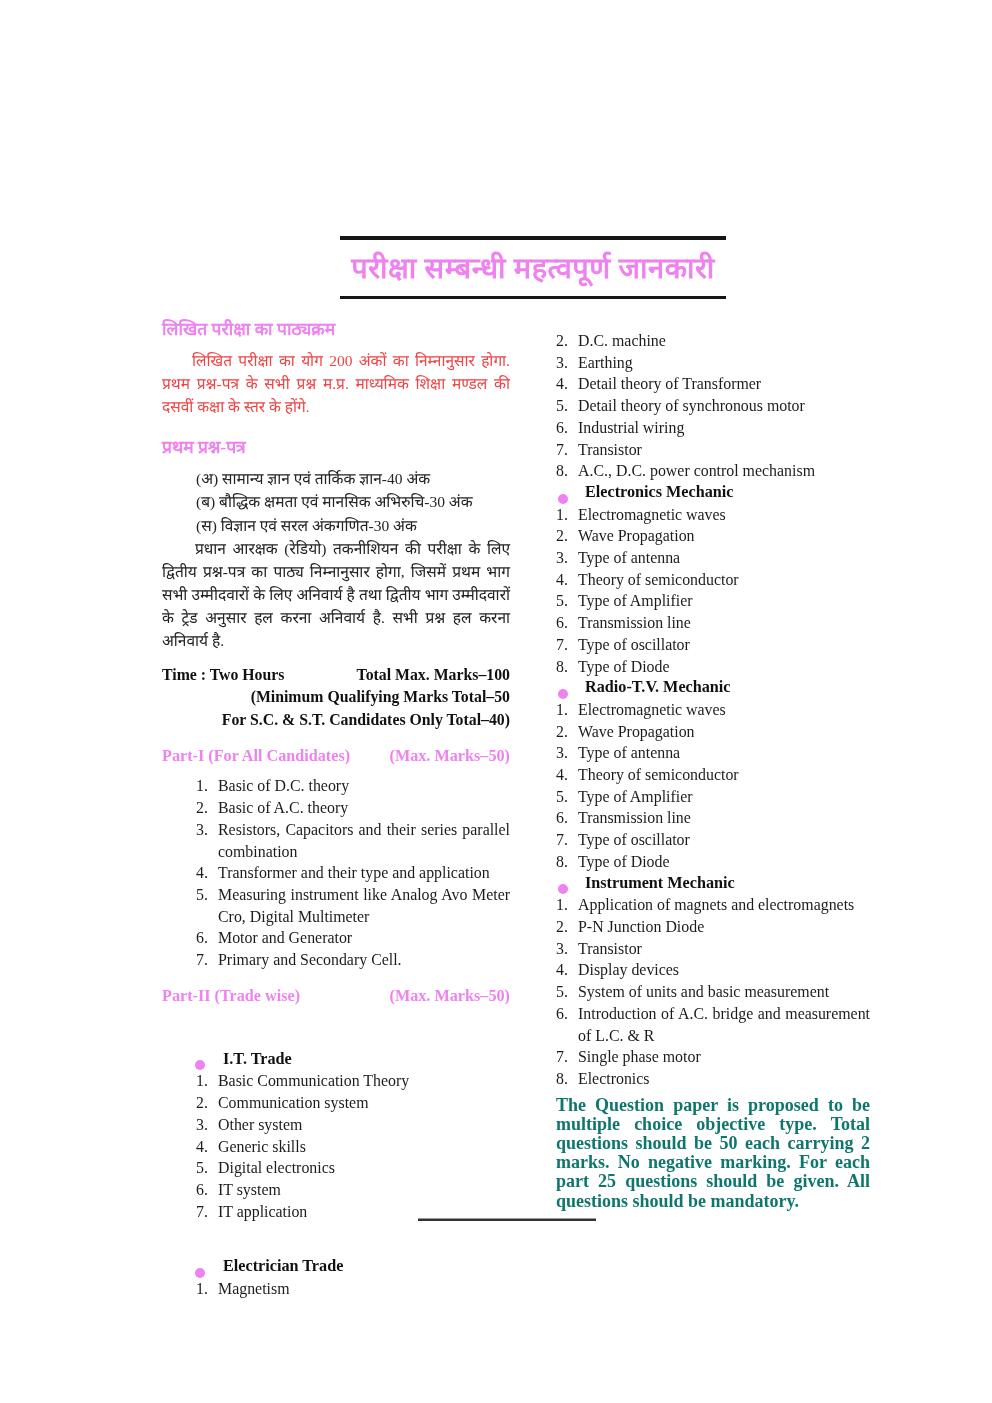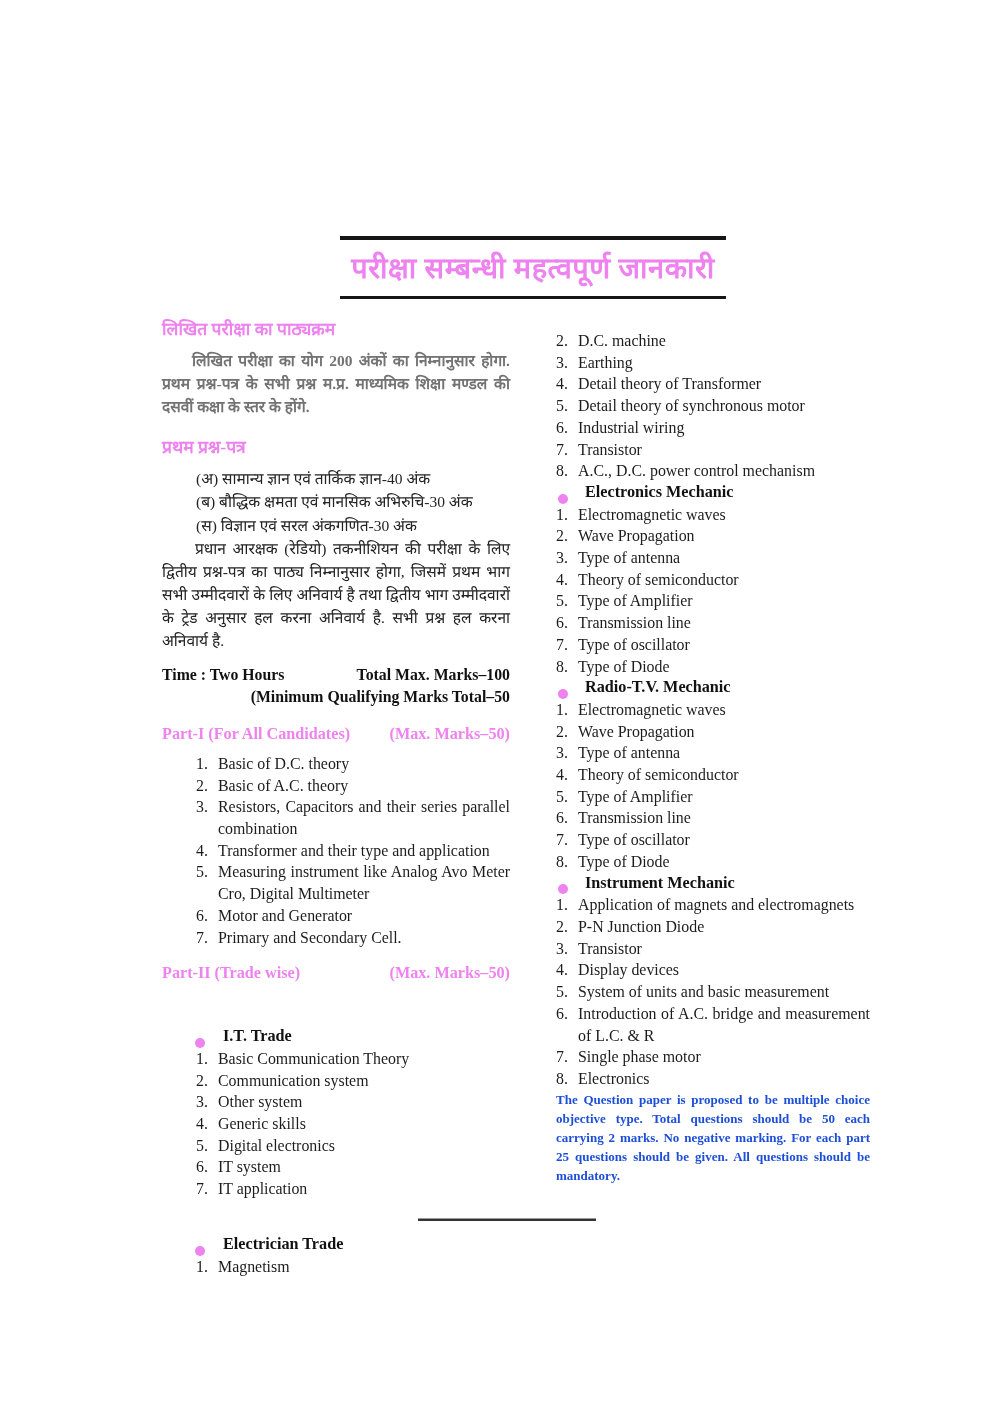--- a/index.html
+++ b/index.html
@@ -18,21 +18,21 @@
     margin:0;font-size:29px;font-weight:600;color:#ee82ee;
     letter-spacing:.5px;white-space:nowrap;
   }
   
   .col-left{position:absolute;left:162px;top:316px;width:348px;}
   .col-right{position:absolute;left:556px;top:330px;width:314px;}
   
   .hhead{color:#ee82ee;font-size:17.5px;font-weight:bold;margin:0 0 9px;}
   .hhead.second{margin-top:16px;}
   .hpara{font-size:15.5px;line-height:23px;text-align:justify;
-         text-indent:30px;margin:0 0 10px;color:#737373;font-weight:bold;}
+         text-indent:30px;margin:0 0 10px;color:#ef4444;}
   .hsub{margin:0 0 0 34px;font-size:15.5px;line-height:23.3px;color:#222;}
   .hnote{font-size:15.5px;line-height:23px;text-align:justify;
          text-indent:33px;margin:0 0 12px;color:#222;}
   
   .time{font-weight:bold;font-size:15.8px;line-height:22.5px;color:#111;margin:8px 0 0;}
   .time .l1{display:flex;justify-content:space-between;}
   .time .r{text-align:right;}
   
   .part-head{display:flex;justify-content:space-between;color:#ee82ee;
              font-weight:bold;font-size:16.2px;margin:16px 0 9px;}
@@ -45,22 +45,22 @@
   
   .bullet-head{display:flex;align-items:flex-end;font-weight:bold;
                font-size:16.2px;color:#111;line-height:21.7px;}
   .bullet-head .dot{width:10px;height:10px;border-radius:50%;
                     background:#ee82ee;flex:0 0 10px;}
   .col-left .bullet-head .dot{margin-left:33px;}
   .col-left .bullet-head .bt{margin-left:18px;margin-top:34px;}
   .col-right .bullet-head .dot{margin-left:2px;}
   .col-right .bullet-head .bt{margin-left:17px;}
   
-  .closing{font-weight:bold;font-size:13px;line-height:19.2px;
-           text-align:justify;margin:0 0 0;color:#1d4ed8;}
+  .closing{font-weight:bold;font-size:18px;line-height:19.2px;
+           text-align:justify;margin:6px 0 0;color:#0f766e;}
   
   .bottom-rule{position:absolute;left:418px;top:1218px;width:178px;
                height:2px;background:#333;border-top:1px solid #999;}
 </style>
 </head>
 <body>
 
 <div class="page">
 
   <div class="banner">
@@ -77,20 +77,21 @@
     <div class="hsub">(ब) बौद्धिक क्षमता एवं मानसिक अभिरुचि-30 अंक</div>
     <div class="hsub">(स) विज्ञान एवं सरल अंकगणित-30 अंक</div>
     <p class="hnote">प्रधान आरक्षक (रेडियो) तकनीशियन की परीक्षा के लिए द्वितीय प्रश्न-पत्र का पाठ्य निम्नानुसार होगा, जिसमें प्रथम भाग सभी उम्मीदवारों के लिए अनिवार्य है तथा द्वितीय भाग उम्मीदवारों के ट्रेड अनुसार हल करना अनिवार्य है. सभी प्रश्न हल करना अनिवार्य है.</p>
 
     <div class="time">
       <div class="l1">
         <span>Time : Two Hours</span>
         <span>Total Max. Marks–100</span>
       </div>
       <div class="r">(Minimum Qualifying Marks Total–50</div>
+      <div class="r">For S.C. &amp; S.T. Candidates Only Total–40)</div>
     </div>
 
     <div class="part-head">
       <span>Part-I (For All Candidates)</span>
       <span>(Max. Marks–50)</span>
     </div>
     <div class="list indented">
 
         <div class="row">
           <span class="num">1.</span>

